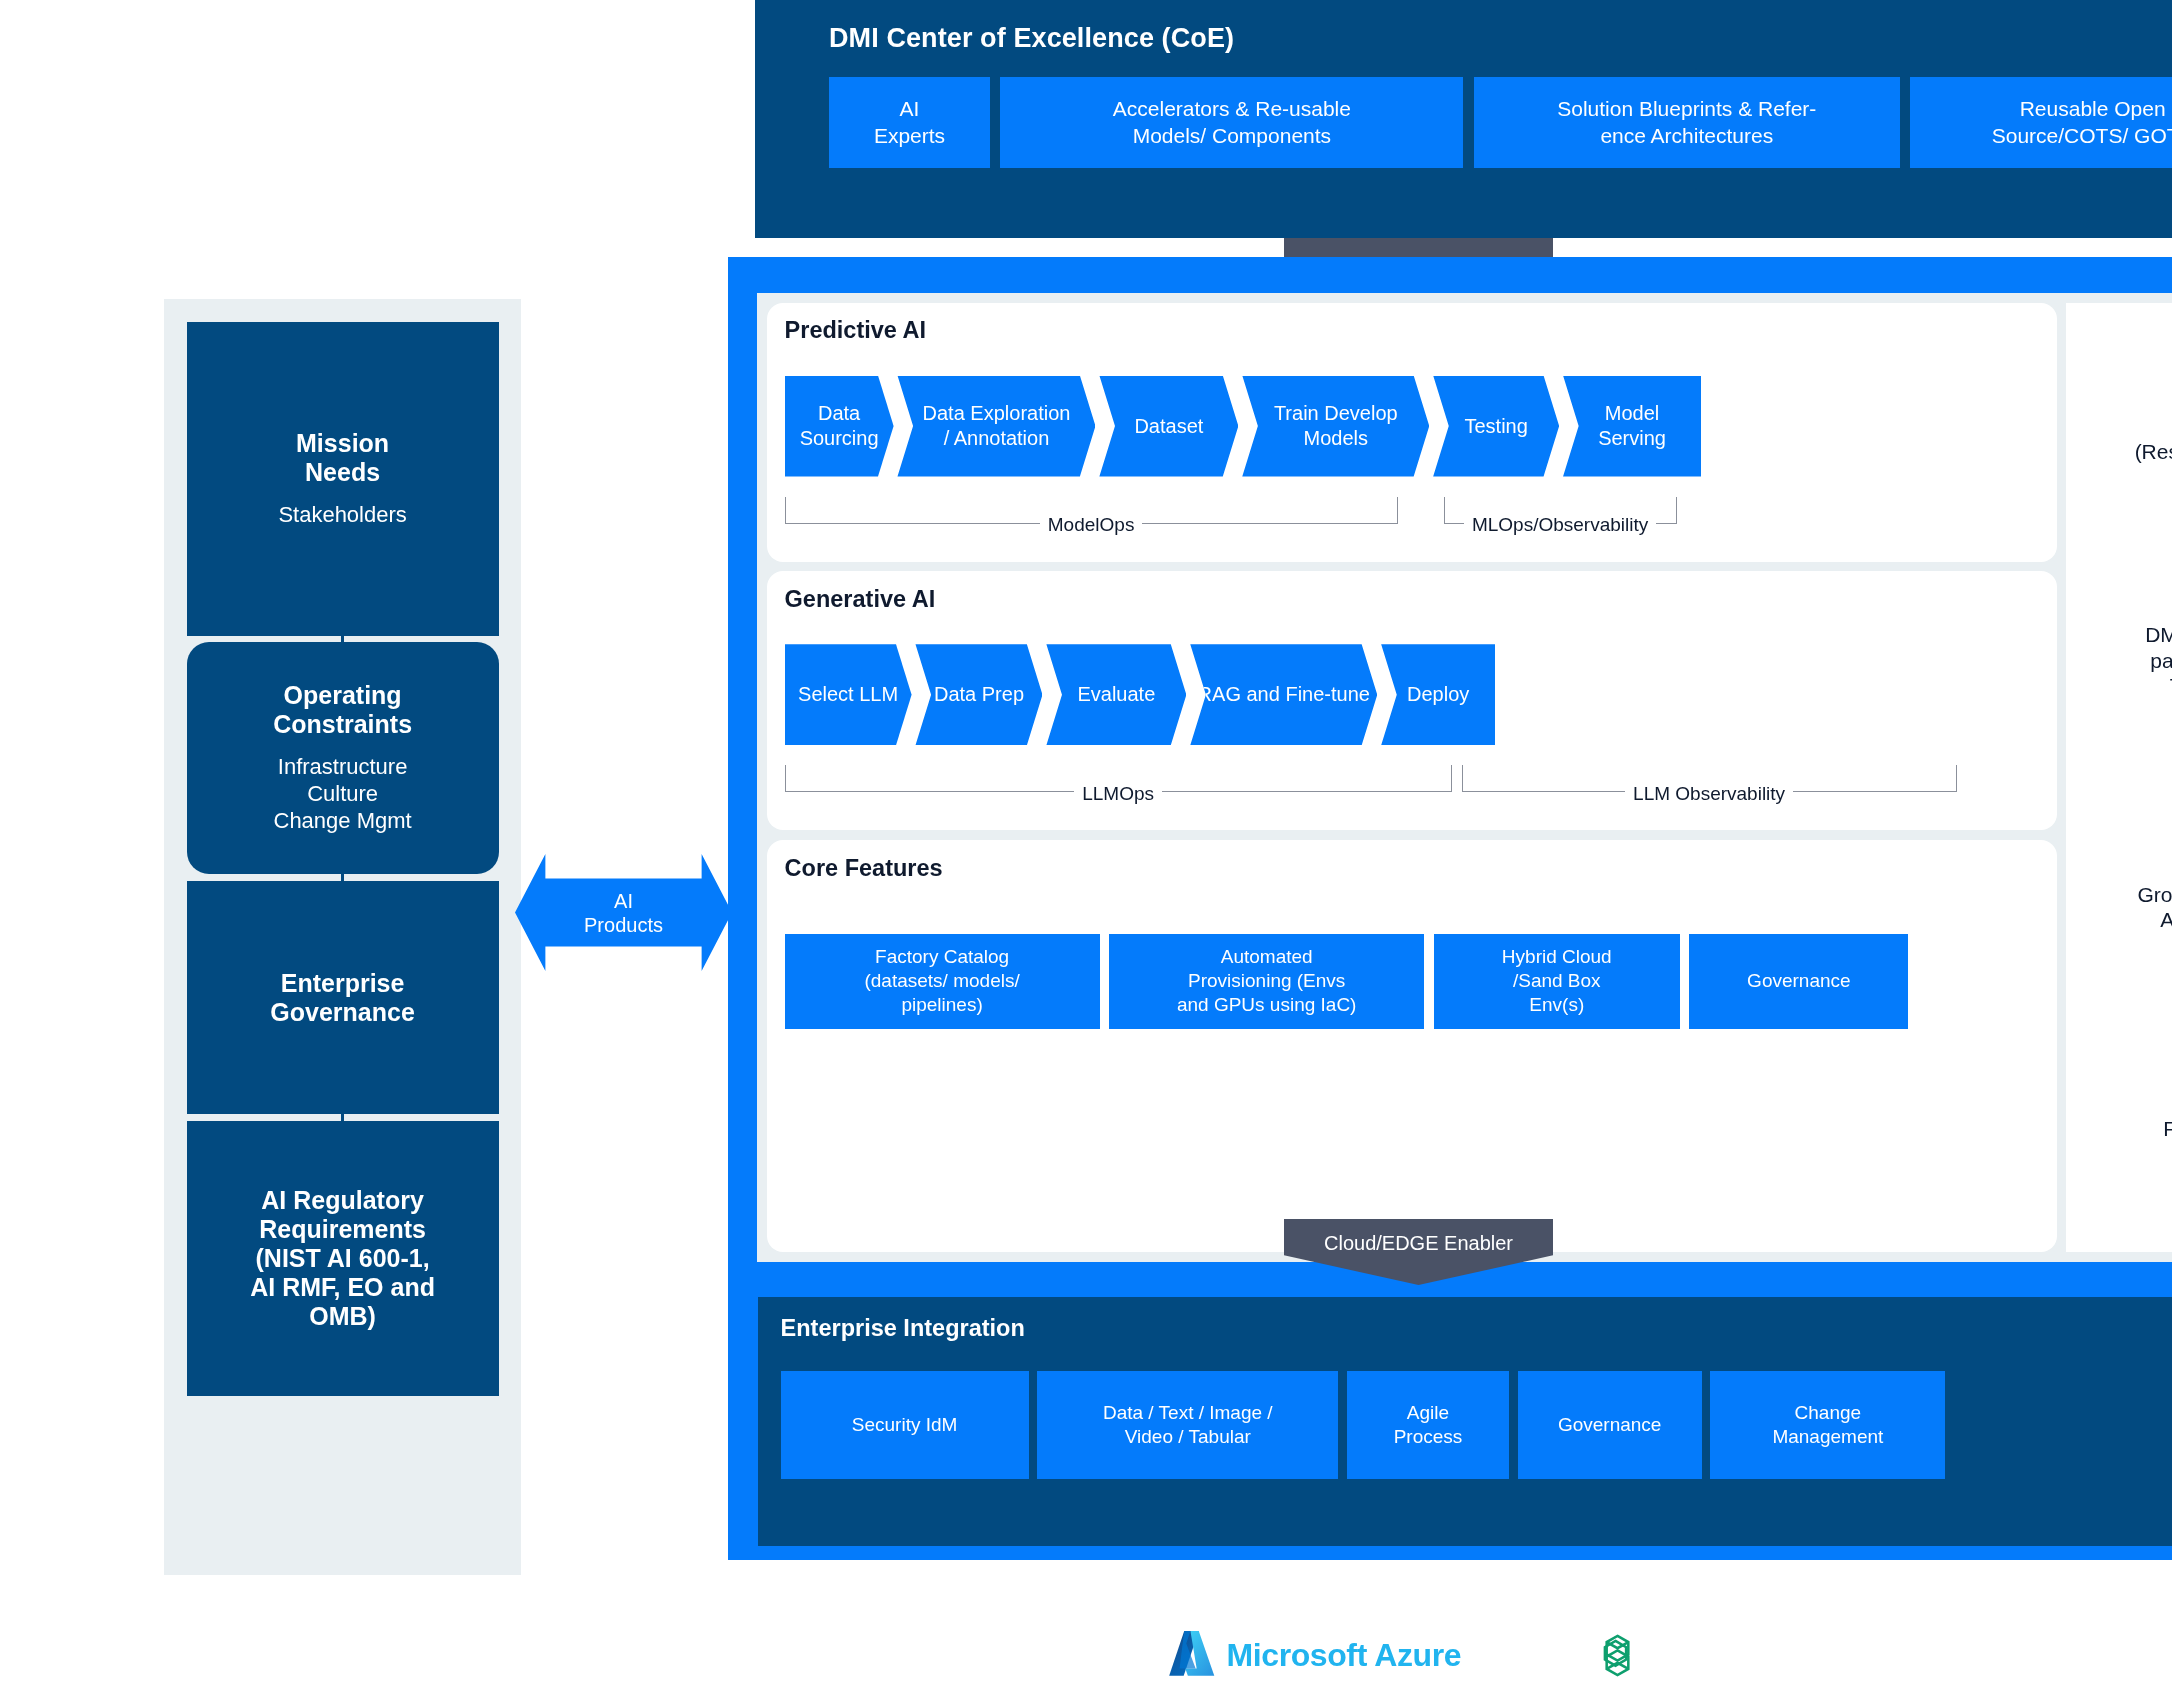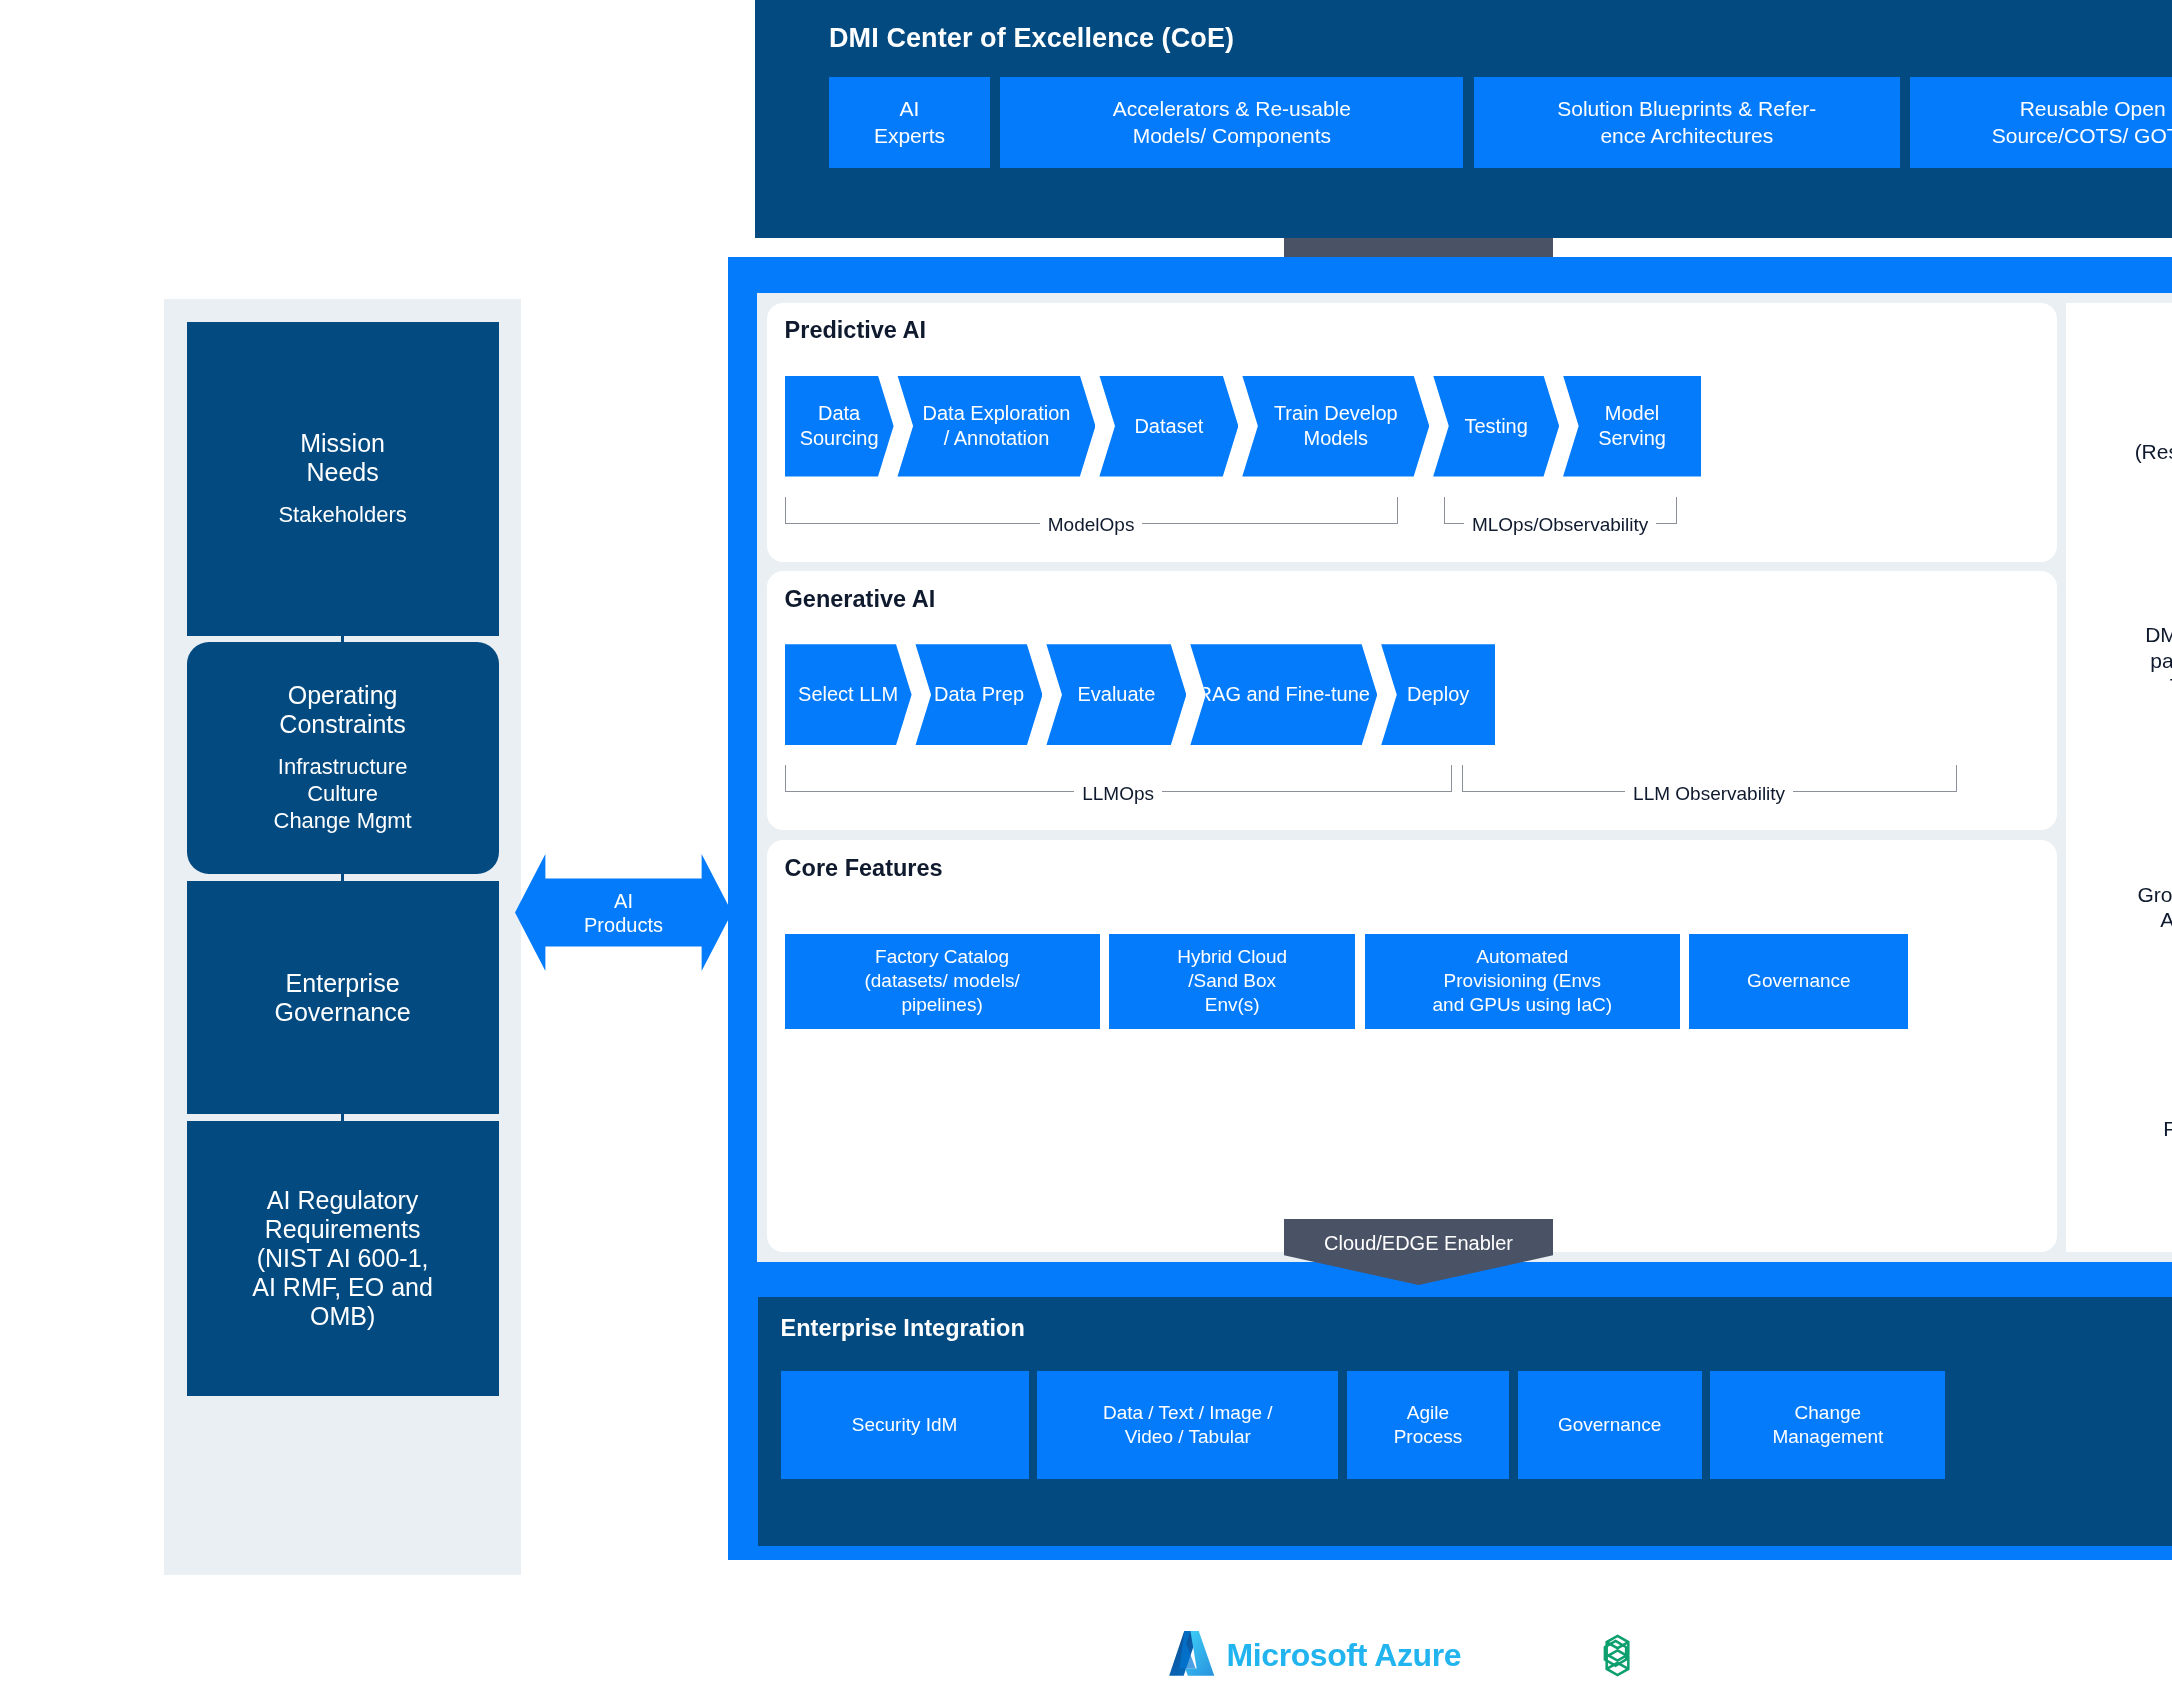--- a/index.html
+++ b/index.html
@@ -49,21 +49,21 @@
   #left-col {
     left: 164px; top: 299px; width: 357px; height: 1276px;
     background: #e9eff2;
   }
   .pillar {
     position: absolute; left: 22.6px; width: 312px;
     background: #024a80; color: #fff;
     display: flex; flex-direction: column; align-items: center;
     justify-content: center; text-align: center; padding: 0 14px;
   }
-  .pillar .ph { font-size: 25px; font-weight: 400; line-height: 1.16; }
+  .pillar .ph { font-size: 25px; font-weight: 700; line-height: 1.16; }
   .pillar .ps { font-size: 22px; font-weight: 400; line-height: 1.22; margin-top: 14.8px; }
   .pillar.p0 { top: 22.6px;   height: 314px; }
   .pillar.p1 { top: 343px;  height: 232px; border-radius: 22px; }
   .pillar.p2 { top: 582px; height: 233px; }
   .pillar.p3 { top: 822px; height: 275px; }
   .pillar-connector {
     position: absolute; left: 177px; width: 3px; background: #024a80;
   }
   .pc0 { top: 336px;  height: 7px; }
   .pc1 { top: 575px; height: 7px; }
@@ -269,22 +269,22 @@
           </div>
           <div class="bracket" style="left:695px; top:194px; width:495px;">
             <div class="bl"><span>LLM Observability</span></div>
           </div>
         </div>
 
         <div class="panel" id="panel-core">
           <div class="panel-title">Core Features</div>
           <div id="core-row">
             <div class="core-tile" style="width:315px">Factory Catalog<br>(datasets/ models/<br>pipelines)</div>
+            <div class="core-tile" style="width:315px">Automated<br>Provisioning (Envs<br>and GPUs using IaC)</div>
             <div class="core-tile" style="width:246px">Hybrid Cloud<br>/Sand Box<br>Env(s)</div>
-            <div class="core-tile" style="width:315px">Automated<br>Provisioning (Envs<br>and GPUs using IaC)</div>
             <div class="core-tile" style="width:219px">Governance</div>
           </div>
         </div>
 
       </div>
 
       <div id="platform-right">
         <div class="rail-item">RAI<br>(Responsible)</div>
         <div class="rail-item">DMI AI Pre-<br>paredness<br>Toolkit</div>
         <div class="rail-item">LLM<br>Ground Truth<br>Analysis</div>

